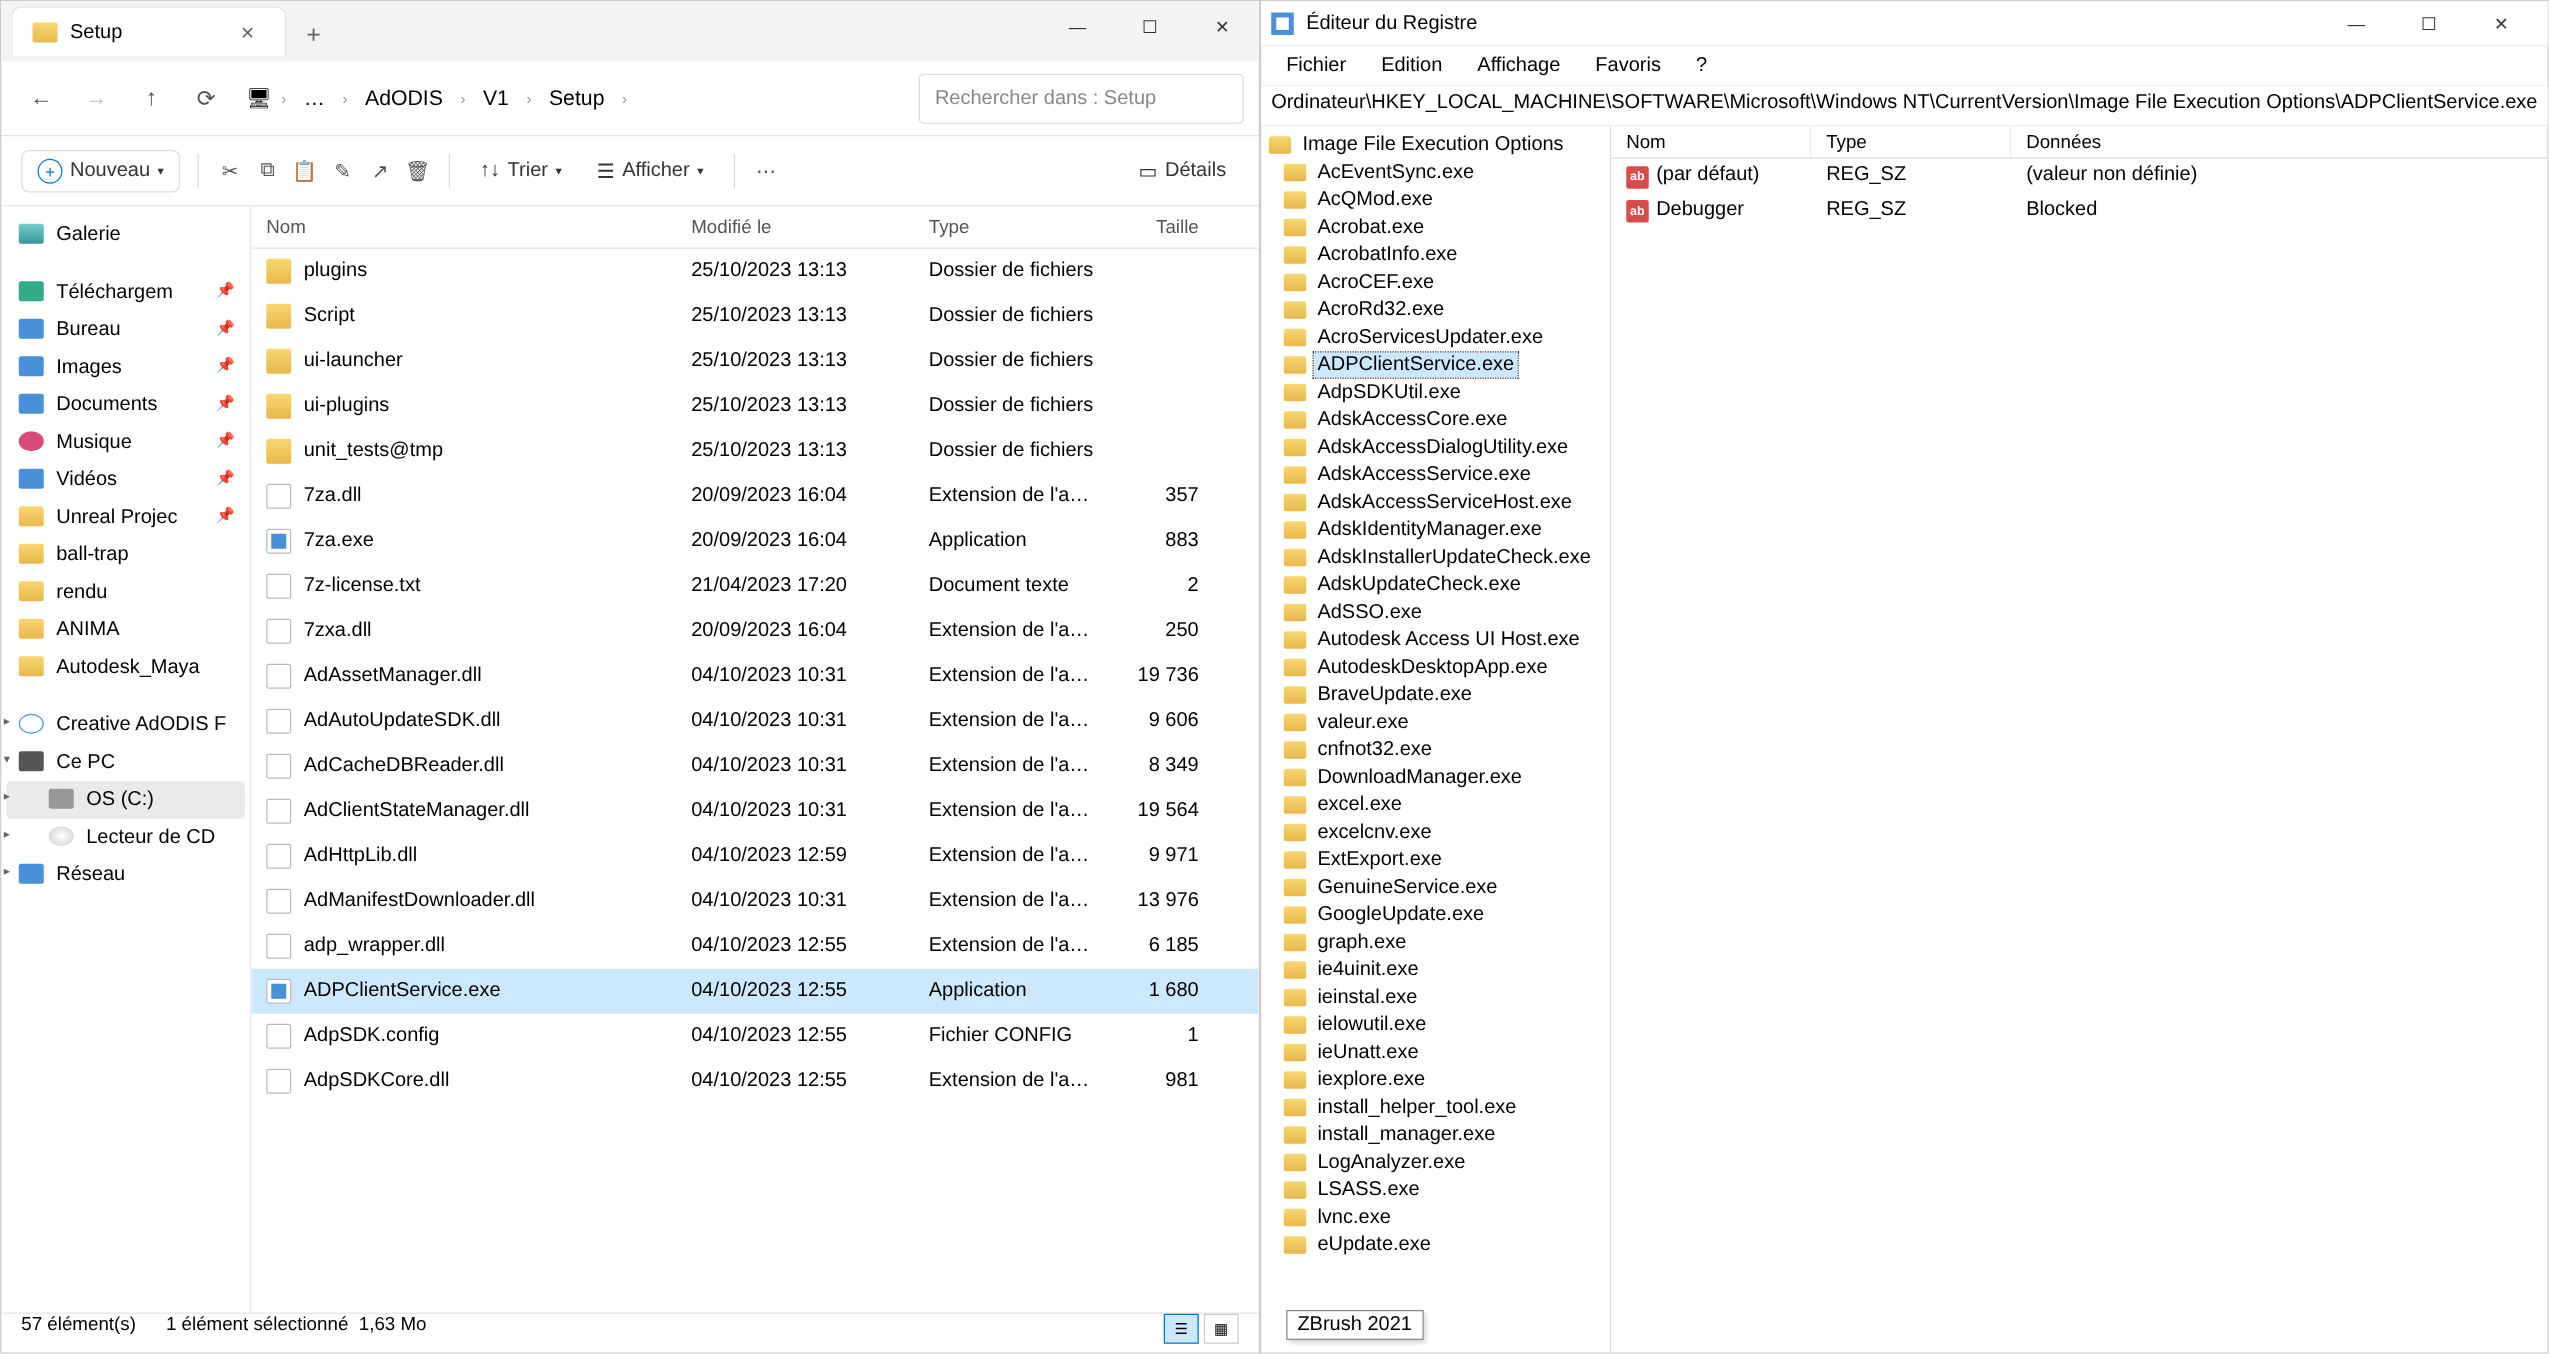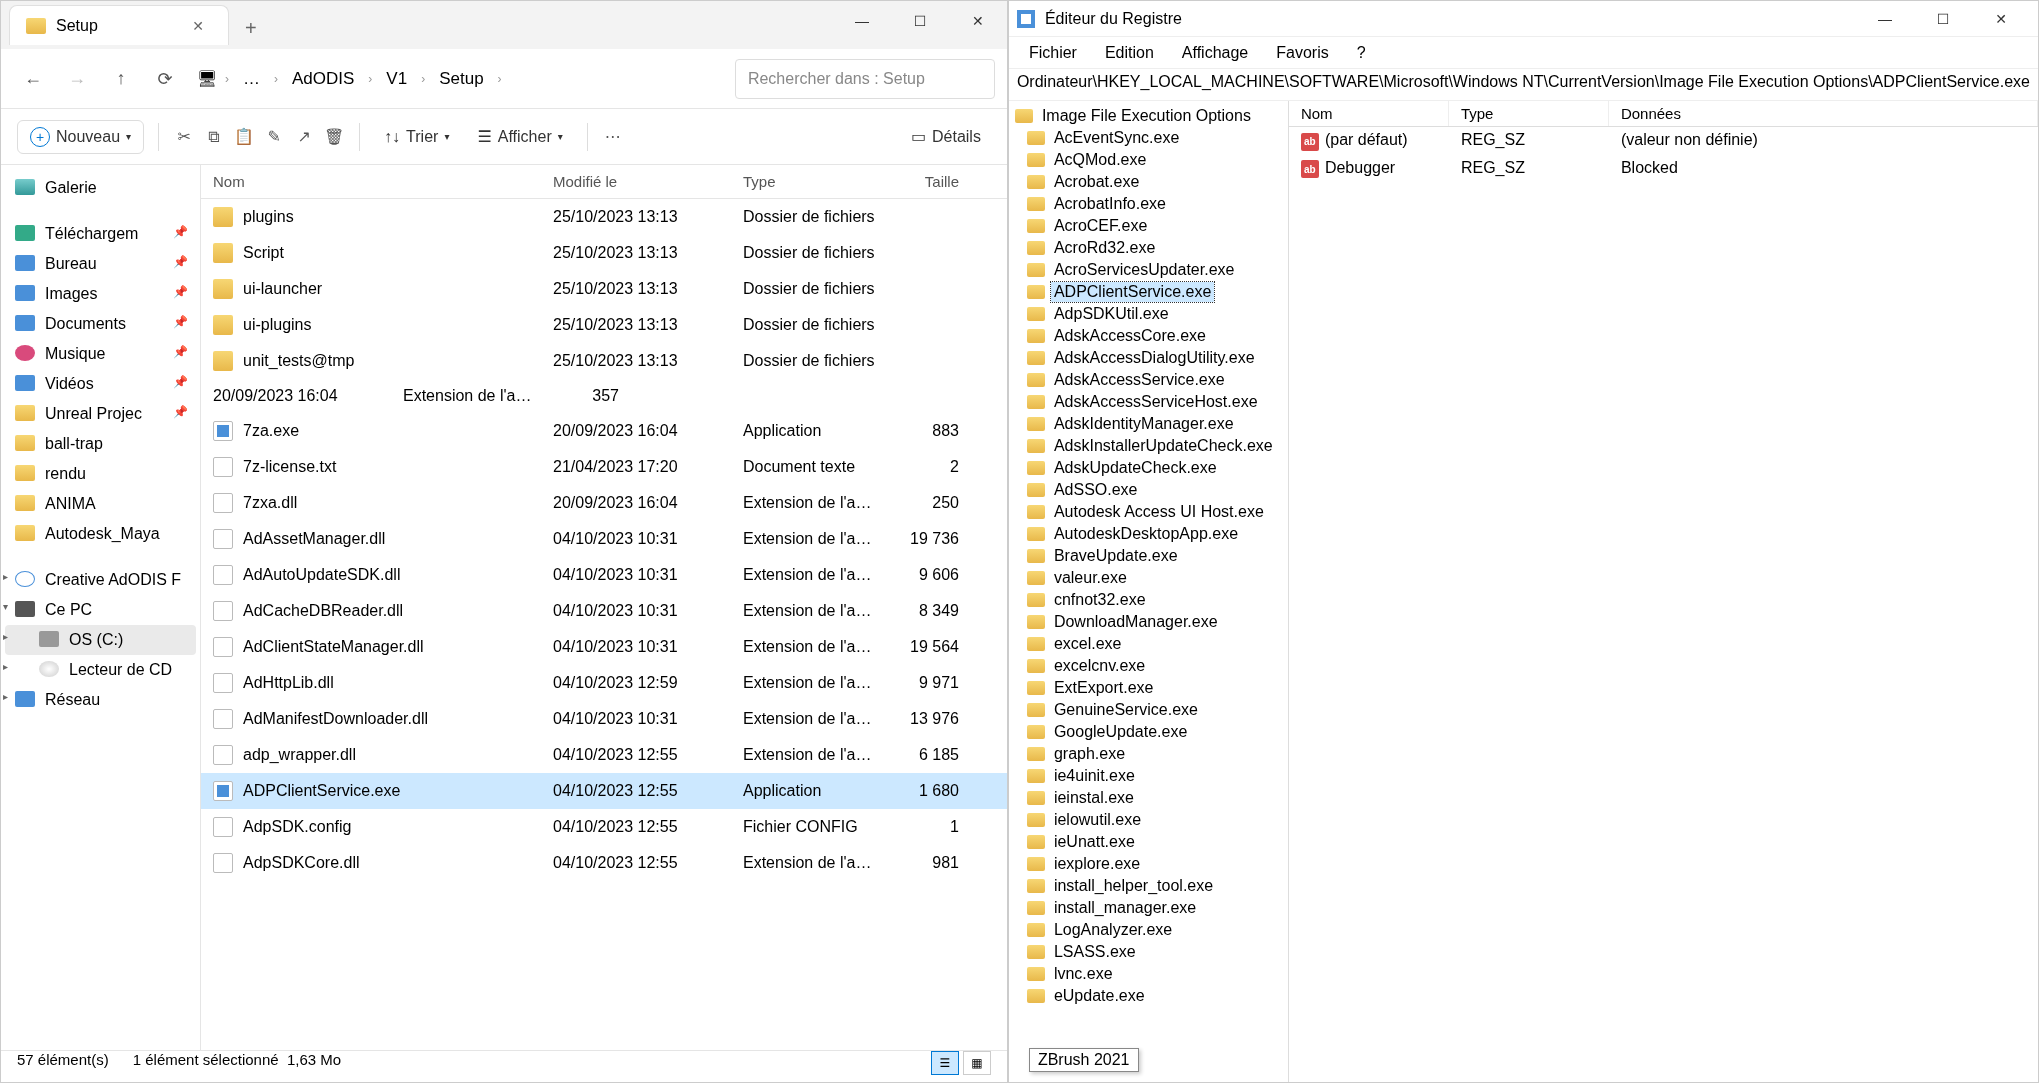--- a/index.html
+++ b/index.html
@@ -313,20 +313,24 @@
           <div class="fl-row">
             <div class="col-name">
               <span class="file-icon fi-folder"></span>
               <span>unit_tests@tmp</span>
             </div>
     <div class="col-mod">25/10/2023 13:13</div>
     <div class="col-type">Dossier de fichiers</div>
     <div class="col-size"></div>
           </div>
           <div class="fl-row">
+            <div class="col-name">
+              <span class="file-icon fi-dll"></span>
+              <span>7za.dll</span>
+            </div>
     <div class="col-mod">20/09/2023 16:04</div>
     <div class="col-type">Extension de l'app…</div>
     <div class="col-size">357</div>
           </div>
           <div class="fl-row">
             <div class="col-name">
               <span class="file-icon fi-exe"></span>
               <span>7za.exe</span>
             </div>
     <div class="col-mod">20/09/2023 16:04</div>

